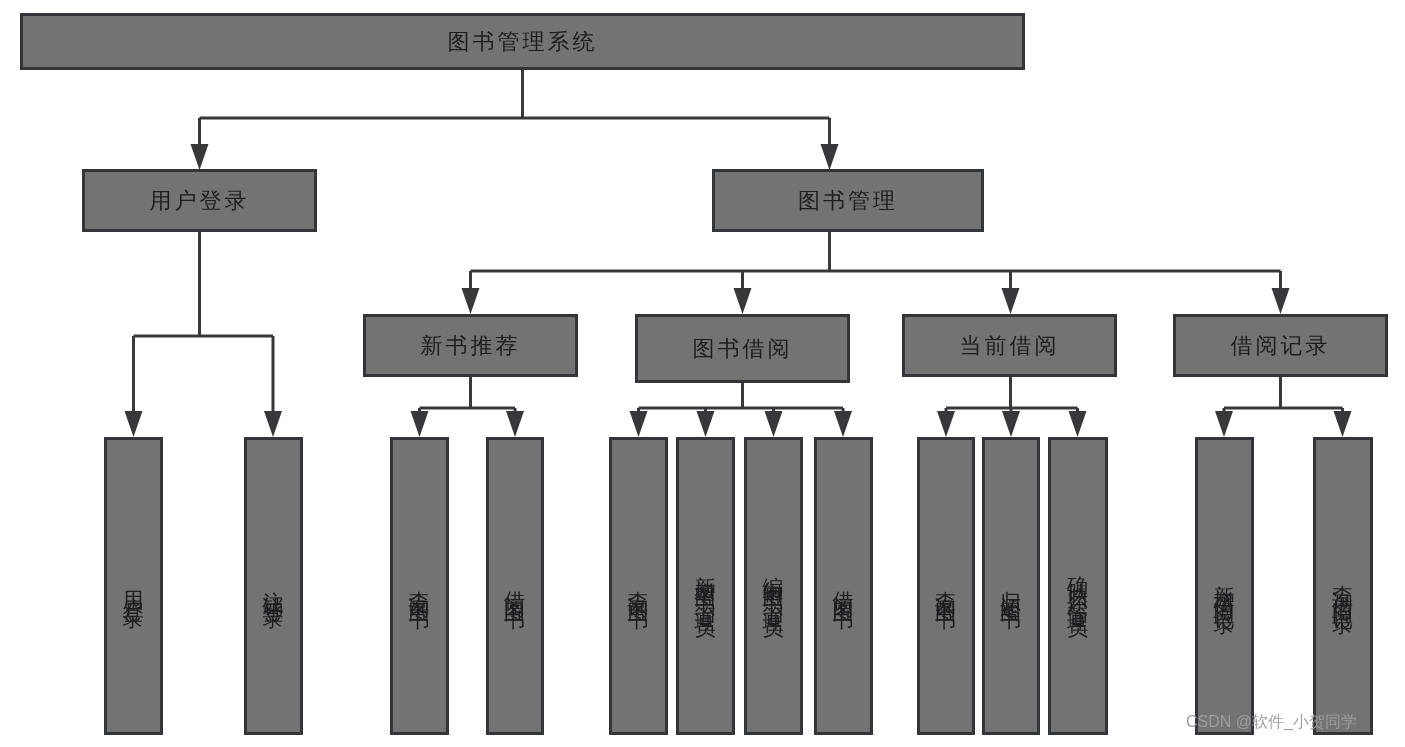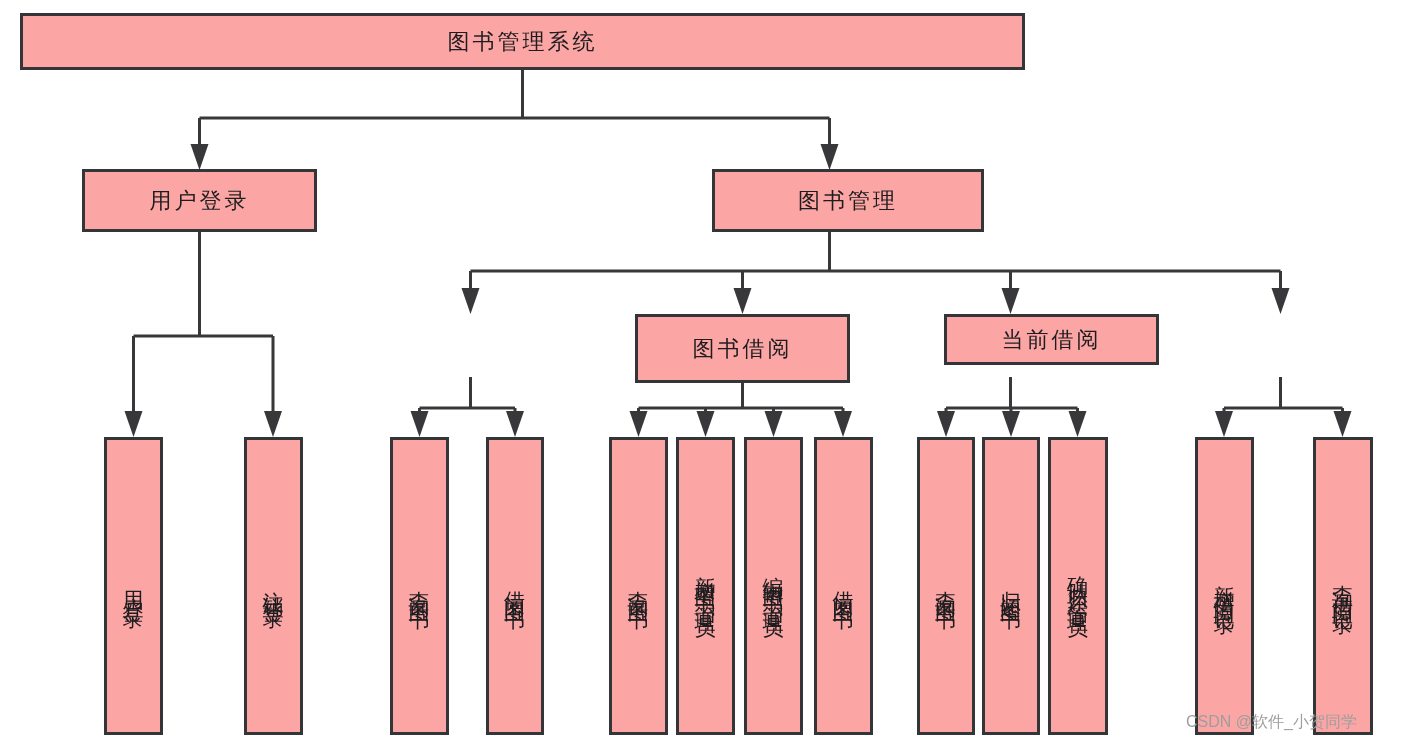--- a/index.html
+++ b/index.html
@@ -14,21 +14,21 @@
   }
   svg.edges {
     position: absolute;
     left: 0; top: 0;
     z-index: 0;
   }
   .ln { stroke: var(--line, #38383a); stroke-width: 3; fill: none; }
   .ar { fill: var(--line, #38383a); stroke: none; }
   .node {
     position: absolute;
-    background: #fca5a5;
+    background: #737373;
     border: 3px solid var(--box-border, #343538);
     color: var(--text, #1d1d1f);
     display: flex;
     align-items: center;
     justify-content: center;
     z-index: 1;
   }
   .h-node span {
     font-size: 22px;
     letter-spacing: 3px;
@@ -103,25 +103,31 @@
     <span>图书管理系统</span>
   </div>
 
   <div class="node h-node" style="left:82px;top:169px;width:235px;height:63px">
     <span>用户登录</span>
   </div>
   <div class="node h-node" style="left:712px;top:169px;width:272px;height:63px">
     <span>图书管理</span>
   </div>
 
+  <div class="node h-node" style="left:363px;top:314px;width:215px;height:63px">
+    <span>新书推荐</span>
+  </div>
   <div class="node h-node" style="left:635px;top:314px;width:215px;height:69px">
     <span>图书借阅</span>
   </div>
-  <div class="node h-node" style="left:944px;top:314px;width:215px;height:51px">
+  <div class="node h-node" style="left:902px;top:314px;width:215px;height:63px">
     <span>当前借阅</span>
+  </div>
+  <div class="node h-node" style="left:1173px;top:314px;width:215px;height:63px">
+    <span>借阅记录</span>
   </div>
 
   <div class="node v-node" style="left:104px;top:437px;width:59px;height:298px">
     <span>用户登录</span>
   </div>
   <div class="node v-node" style="left:244px;top:437px;width:59px;height:298px">
     <span>注销登录</span>
   </div>
 
   <div class="node v-node" style="left:390px;top:437px;width:59px;height:298px">

